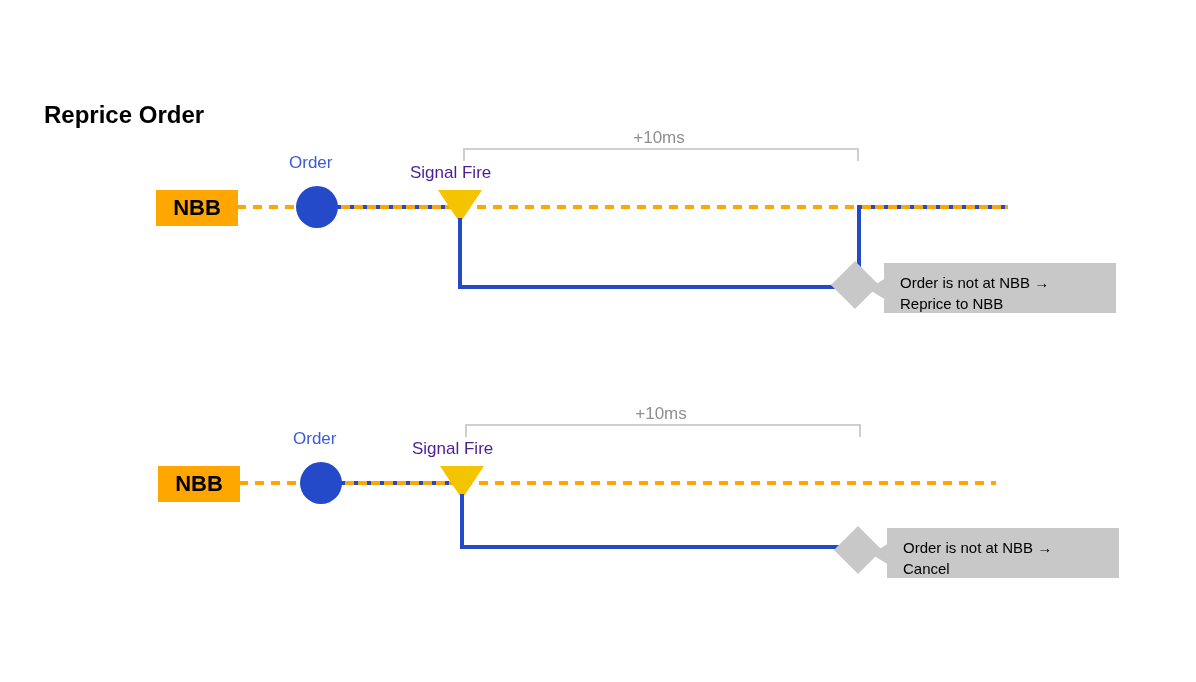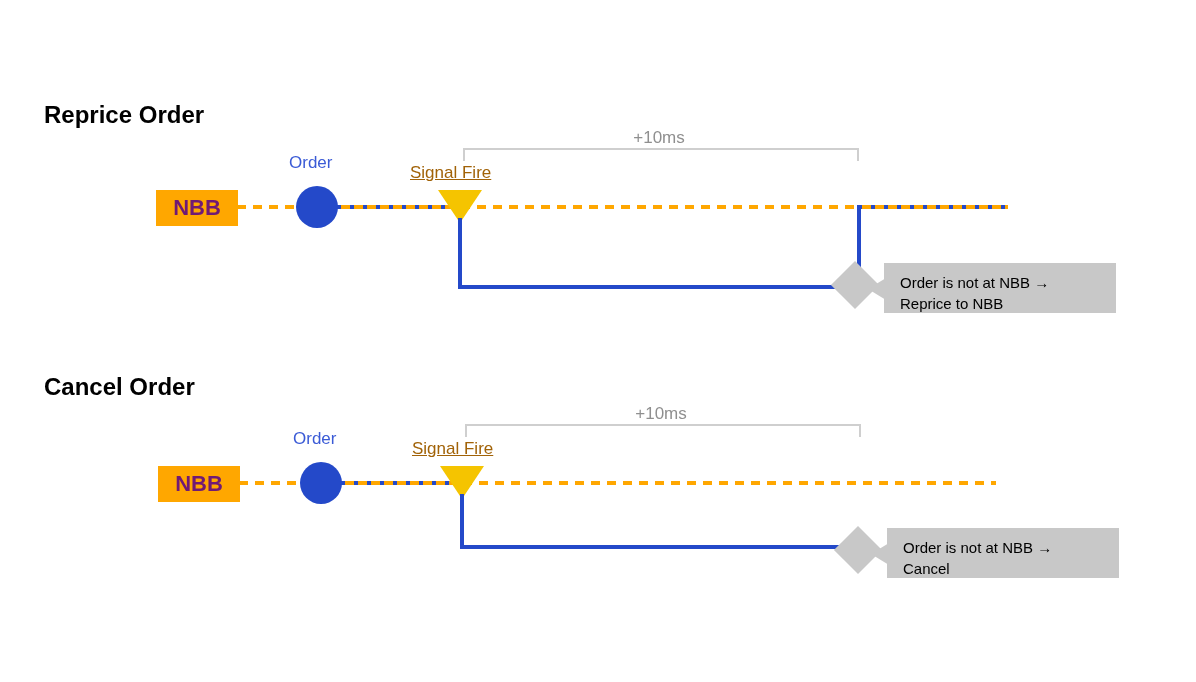--- a/index.html
+++ b/index.html
@@ -37,21 +37,21 @@
     width: 82px;
     height: 36px;
     background: #ffa700;
     display: flex;
     align-items: center;
     justify-content: center;
   }
   .nbb-box span {
     font-size: 22px;
     font-weight: bold;
-    color: #701a75;
+    color: #000000;
     line-height: 1;
   }
   #nbb-1 { left: 156px; top: 190px; }
   #nbb-2 { left: 158px; top: 466px; }
 
   
   .order-circle {
     position: absolute;
     width: 42px;
     height: 42px;
@@ -67,23 +67,22 @@
     font-size: 17px;
     color: #3b5bd6;
     white-space: nowrap;
   }
   #label-order-1 { left: 289px; top: 153px; }
   #label-order-2 { left: 293px; top: 429px; }
 
   .label-signal {
     position: absolute;
     font-size: 17px;
-    color: #a16207;
-    white-space: nowrap;
-    text-decoration: underline;
+    color: #4c1d95;
+    white-space: nowrap;
   }
   #label-signal-1 { left: 410px; top: 163px; }
   #label-signal-2 { left: 412px; top: 439px; }
 
   
   .line-h {
     position: absolute;
     height: 4px;
   }
   .orange-dash {
@@ -208,21 +207,20 @@
   <div class="blue-seg" style="left:857px; top:205px; width:4px; height:66px;"></div>
 
   <div id="diamond-1" class="diamond"></div>
 
   <div id="tail-1" class="callout-tail"></div>
   <div id="callout-1" class="callout">
     <div class="callout-text">Order is not at NBB →
 Reprice to NBB</div>
   </div>
 
-  <div id="title-cancel" class="section-title">Cancel Order</div>
 
   <div class="line-h orange-dash" style="left:239px; top:481px; width:62px;"></div>
 
   <div class="line-h blue-orange-dot" style="left:341px; top:481px; width:122px;"></div>
 
   <div class="line-h orange-dash" style="left:463px; top:481px; width:533px;"></div>
 
   <div id="nbb-2" class="nbb-box">
     <span>NBB</span>
   </div>

